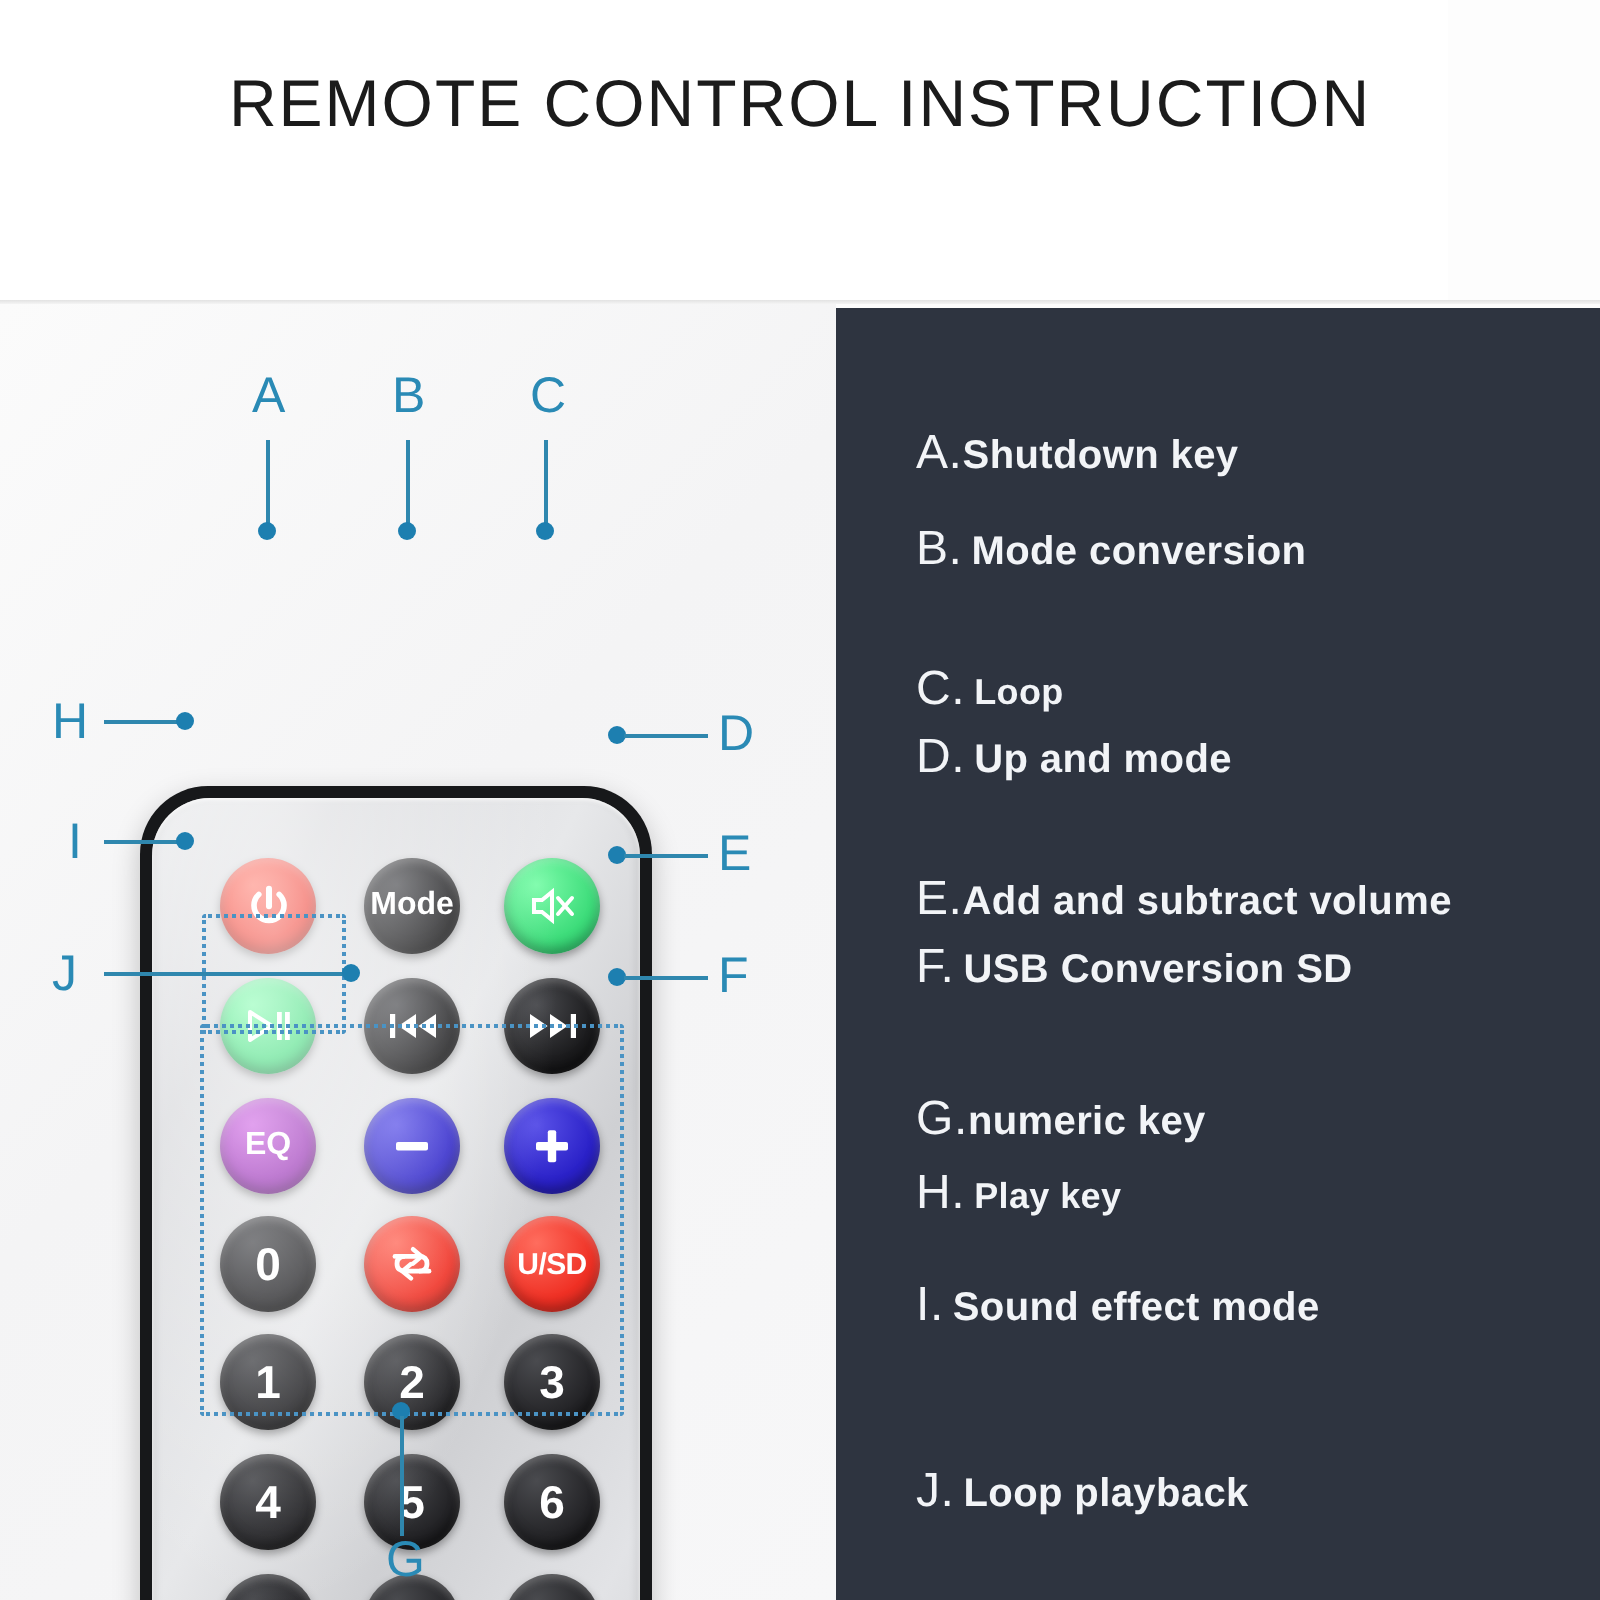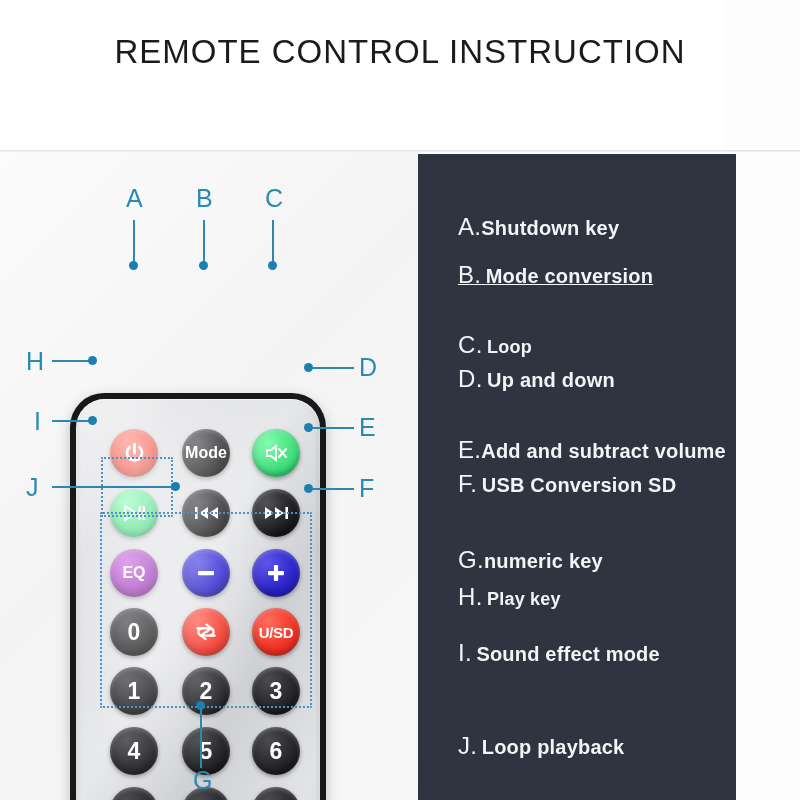--- a/index.html
+++ b/index.html
@@ -31,21 +31,21 @@
 
   
   .photo-panel{
     position:absolute;left:0;top:152px;width:418px;height:648px;
     background:linear-gradient(135deg,#fbfbfb 0%,#f4f4f5 45%,#f7f7f8 100%);
     overflow:hidden;
   }
 
   
   .info-panel{
-    position:absolute;left:418px;top:154px;width:318px;height:646px;
+    position:absolute;left:418px;top:154px;width:382px;height:646px;
     background:#2e3440;
   }
   .info-list{position:absolute;left:40px;top:0;width:340px;height:100%;}
   .info-row{
     position:absolute;left:0;
     color:#f2f4f7;
     white-space:nowrap;
     font-family:"Liberation Sans", sans-serif;
   }
   .info-letter{font-size:24px;font-weight:400;letter-spacing:.3px;}
@@ -281,30 +281,30 @@
     <div class="callout-dot" style="left:171px;top:330px;"></div>
   </div>
 
   <div class="info-panel">
     <div class="info-list">
 
       <div class="info-row" style="top:59px;">
         <span class="info-letter">A.</span><span class="info-text">Shutdown key</span>
       </div>
 
-      <div class="info-row" style="top:107px;text-decoration:underline;">
+      <div class="info-row" style="top:107px;">
         <span class="info-letter">B.</span>&nbsp;<span class="info-text">Mode conversion</span>
       </div>
 
       <div class="info-row" style="top:177px;">
         <span class="info-letter">C.</span>&nbsp;<span class="info-text sm">Loop</span>
       </div>
 
       <div class="info-row" style="top:211px;">
-        <span class="info-letter">D.</span>&nbsp;<span class="info-text">Up and down</span>
+        <span class="info-letter">D.</span>&nbsp;<span class="info-text">Up and mode</span>
       </div>
 
       <div class="info-row" style="top:282px;">
         <span class="info-letter">E.</span><span class="info-text">Add and subtract volume</span>
       </div>
 
       <div class="info-row" style="top:316px;">
         <span class="info-letter">F.</span>&nbsp;<span class="info-text">USB Conversion SD</span>
       </div>
 

